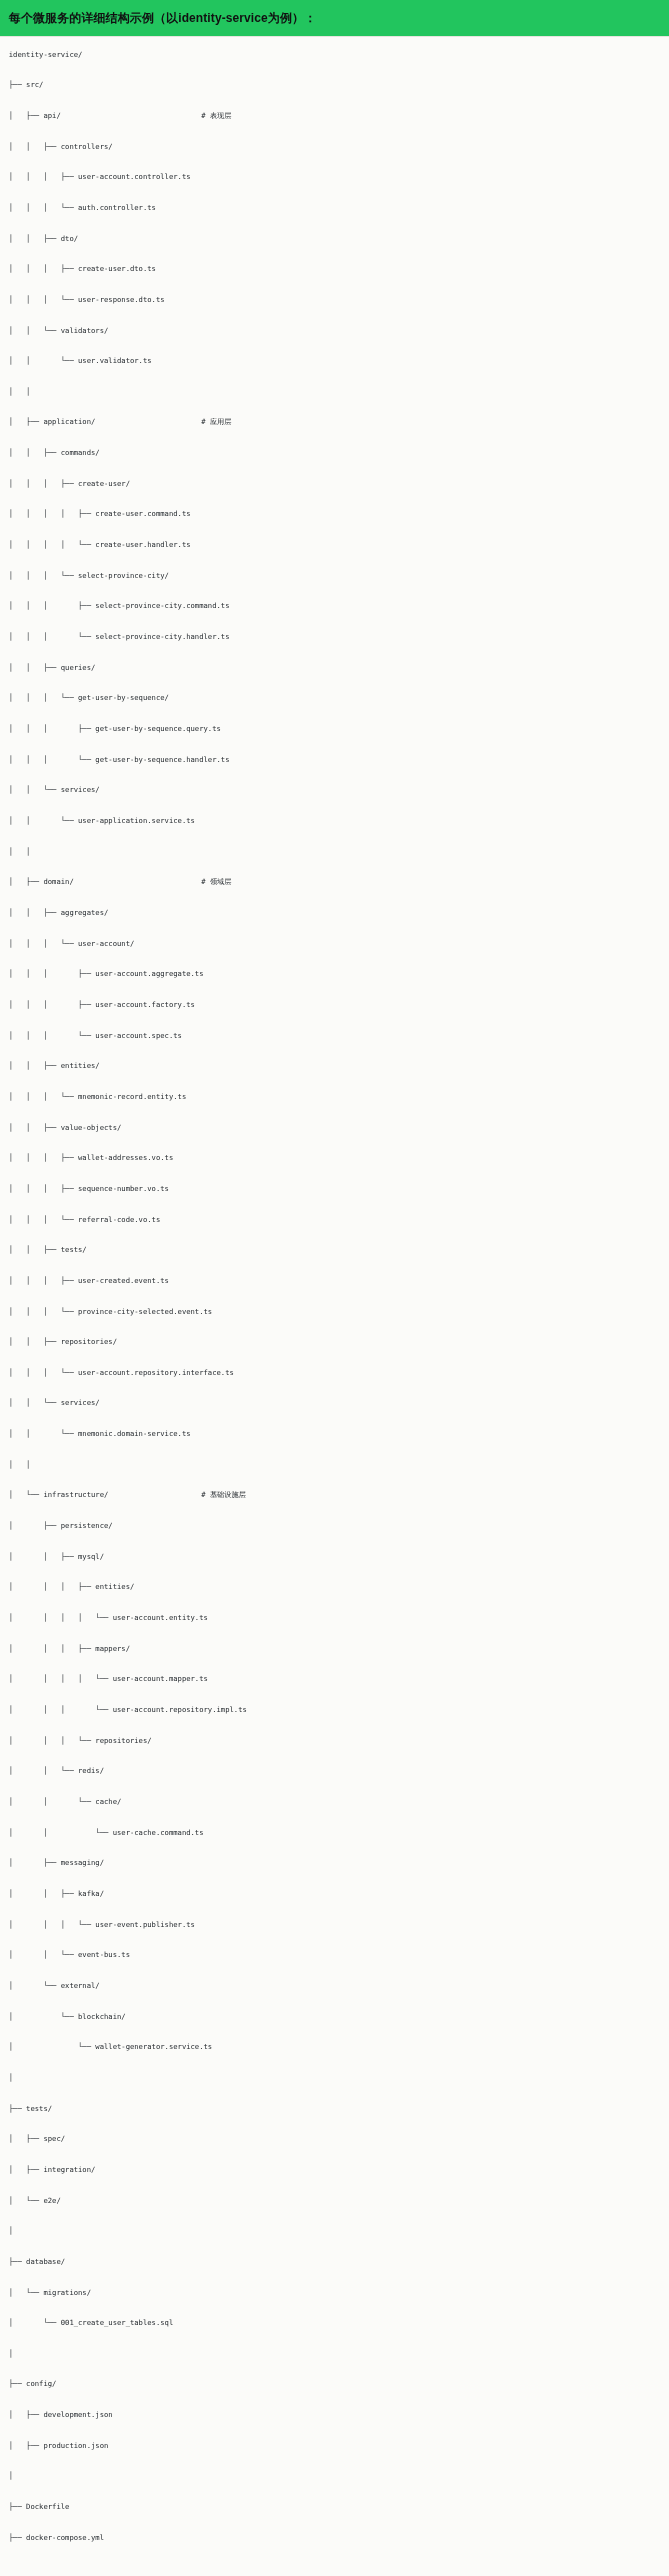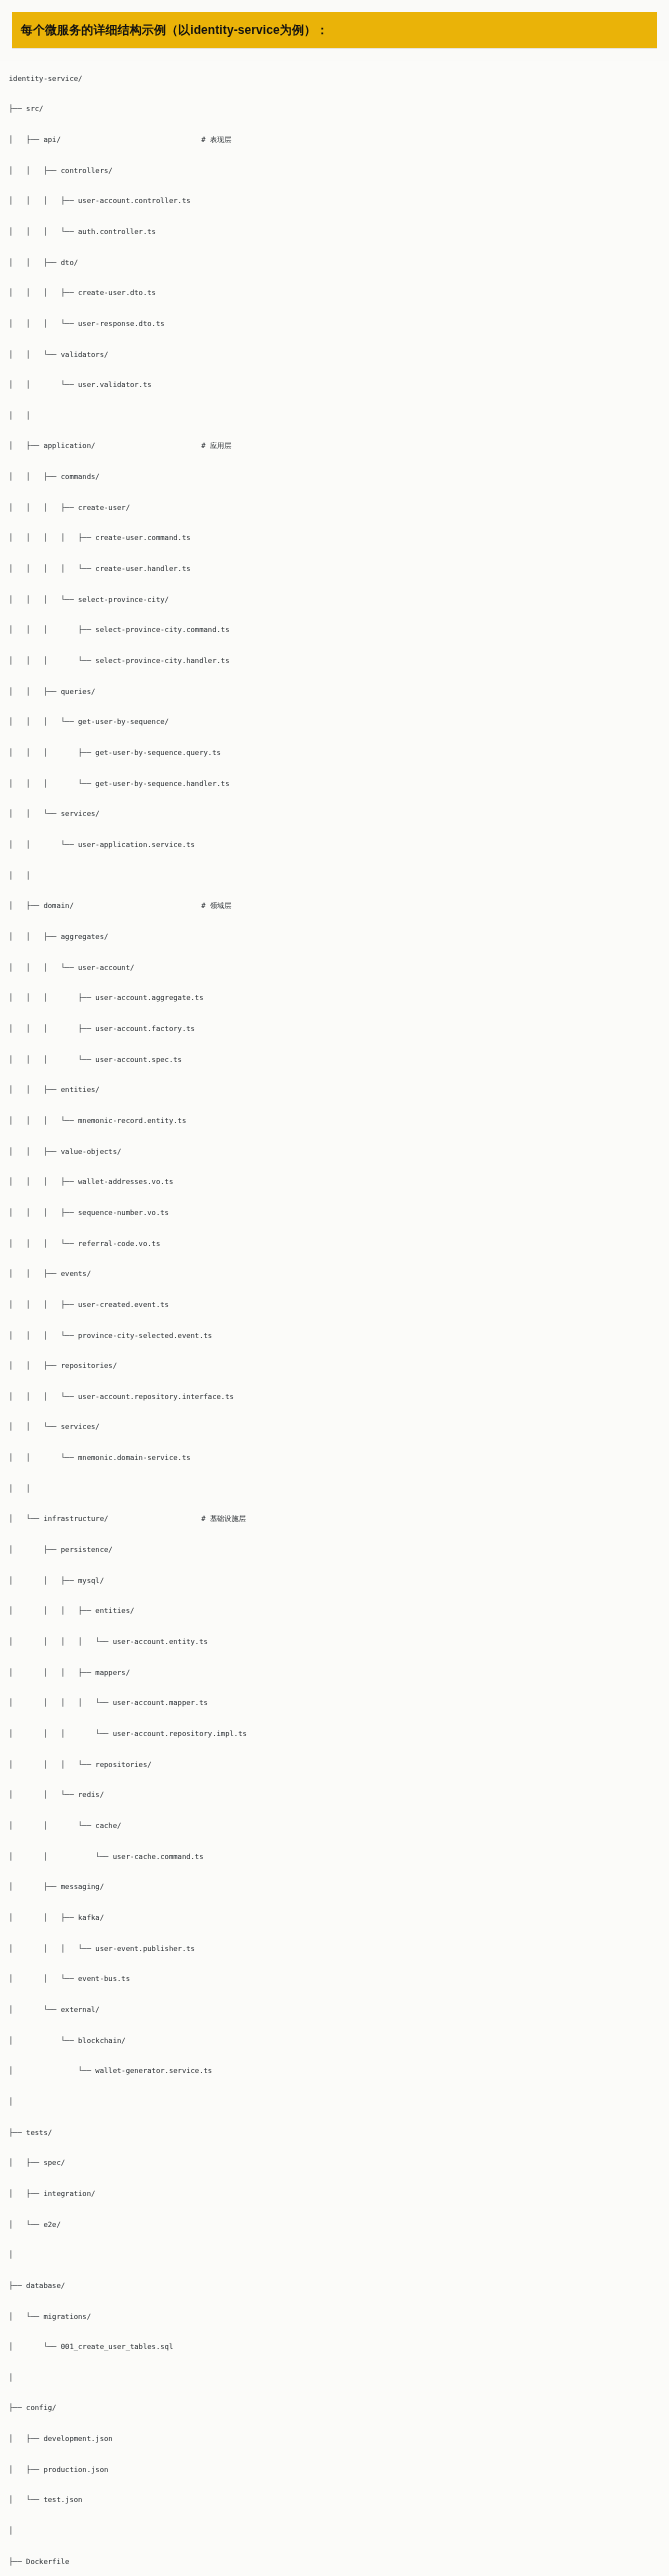--- a/index.html
+++ b/index.html
@@ -12,23 +12,23 @@
     -webkit-font-smoothing:antialiased;
   }
   .page{width:669px;box-sizing:border-box;}
 
   
   .doc-heading{
     font-size:12px;
     font-weight:bold;
     color:#111;
     padding:8.8px 8.8px 8.8px 8.8px;
-    margin:12px;
+    margin:0;
     line-height:1.5;
-    background:#eab308;
+    background:#22c55e;
     border-bottom:0.6px solid #e6e4df;
     letter-spacing:0.1px;
   }
 
   
   .code-block{
     background:#fbfbf9;
     padding:10px 8.8px 8.8px 8.8px;
     margin:0;
     border-bottom:0.6px solid #e6e4df;
@@ -85,21 +85,21 @@
 <span class="tree-line">│   │   │   └── user-account/</span>
 <span class="tree-line">│   │   │       ├── user-account.aggregate.ts</span>
 <span class="tree-line">│   │   │       ├── user-account.factory.ts</span>
 <span class="tree-line">│   │   │       └── user-account.spec.ts</span>
 <span class="tree-line">│   │   ├── entities/</span>
 <span class="tree-line">│   │   │   └── mnemonic-record.entity.ts</span>
 <span class="tree-line">│   │   ├── value-objects/</span>
 <span class="tree-line">│   │   │   ├── wallet-addresses.vo.ts</span>
 <span class="tree-line">│   │   │   ├── sequence-number.vo.ts</span>
 <span class="tree-line">│   │   │   └── referral-code.vo.ts</span>
-<span class="tree-line">│   │   ├── events/</span>
+<span class="tree-line">│   │   ├── tests/</span>
 <span class="tree-line">│   │   │   ├── user-created.event.ts</span>
 <span class="tree-line">│   │   │   └── province-city-selected.event.ts</span>
 <span class="tree-line">│   │   ├── repositories/</span>
 <span class="tree-line">│   │   │   └── user-account.repository.interface.ts</span>
 <span class="tree-line">│   │   └── services/</span>
 <span class="tree-line">│   │       └── mnemonic.domain-service.ts</span>
 <span class="tree-line">│   │</span>
 <span class="tree-line">│   └── infrastructure/               <span class="cmt"># 基础设施层</span></span>
 <span class="tree-line">│       ├── persistence/</span>
 <span class="tree-line">│       │   ├── mysql/</span>
@@ -125,21 +125,20 @@
 <span class="tree-line">│   ├── integration/</span>
 <span class="tree-line">│   └── e2e/</span>
 <span class="tree-line">│</span>
 <span class="tree-line">├── database/</span>
 <span class="tree-line">│   └── migrations/</span>
 <span class="tree-line">│       └── 001_create_user_tables.sql</span>
 <span class="tree-line">│</span>
 <span class="tree-line">├── config/</span>
 <span class="tree-line">│   ├── development.json</span>
 <span class="tree-line">│   ├── production.json</span>
-<span class="tree-line">│   └── test.json</span>
 <span class="tree-line">│</span>
 <span class="tree-line">├── Dockerfile</span>
 <span class="tree-line">├── docker-compose.yml</span>
 
 
 
 </pre>
   </div>
 
 </div>

